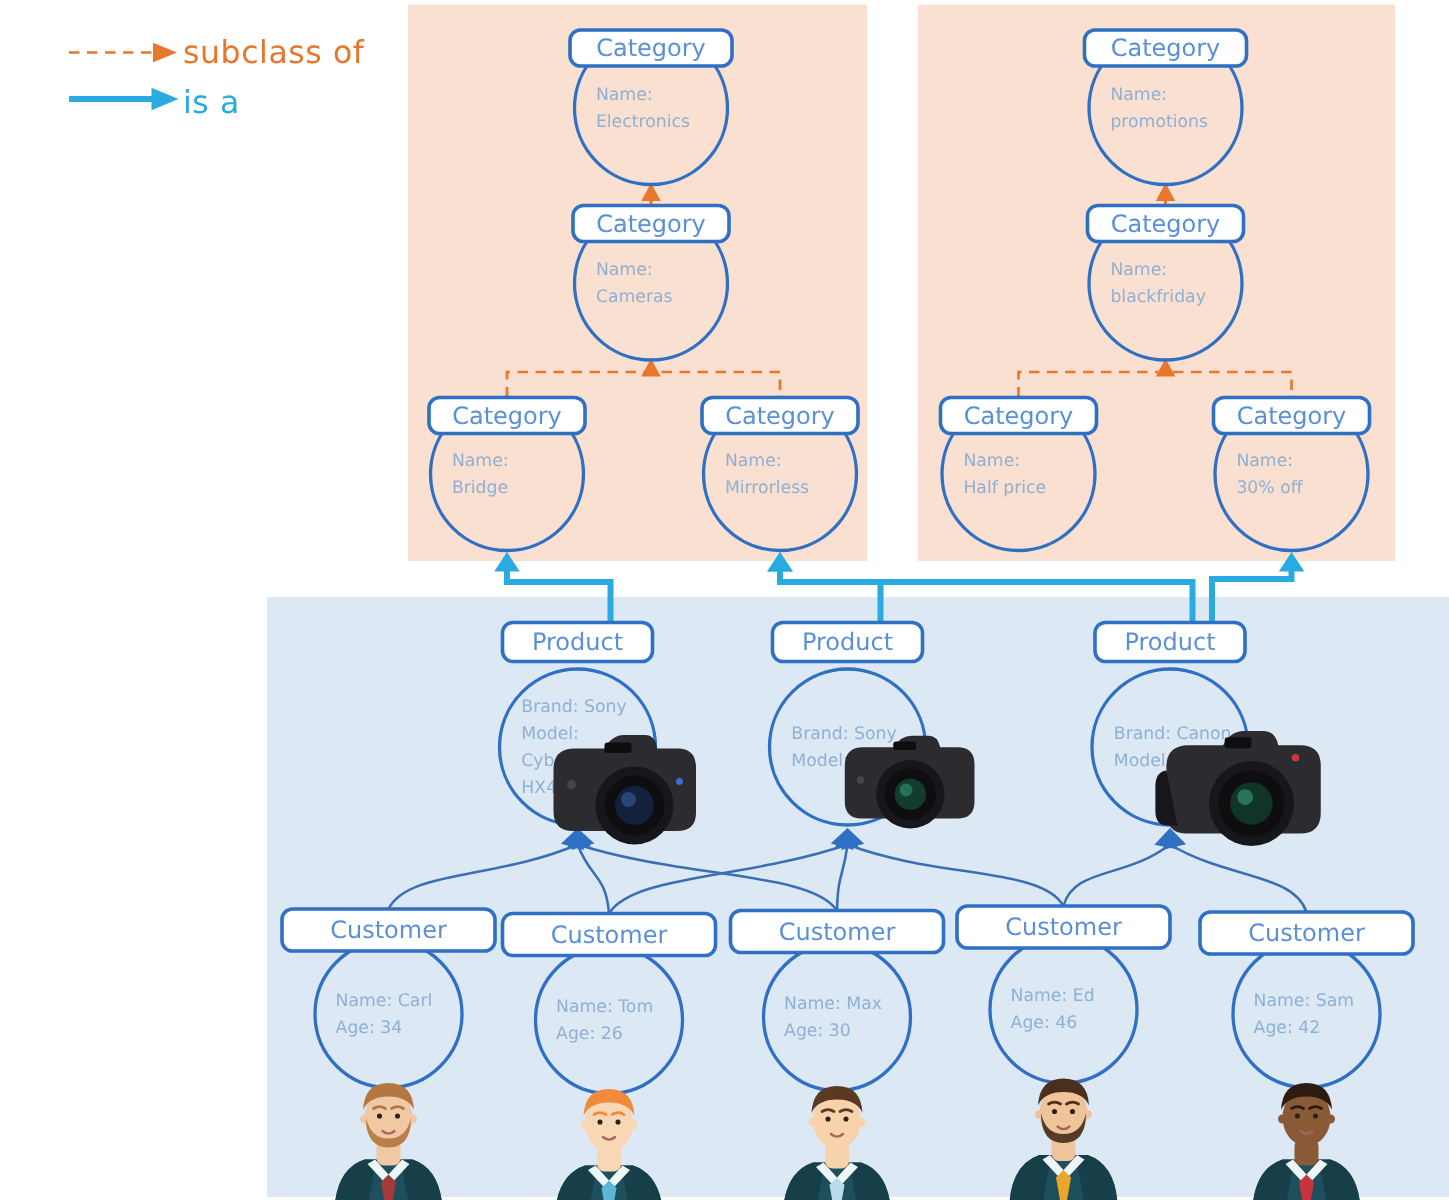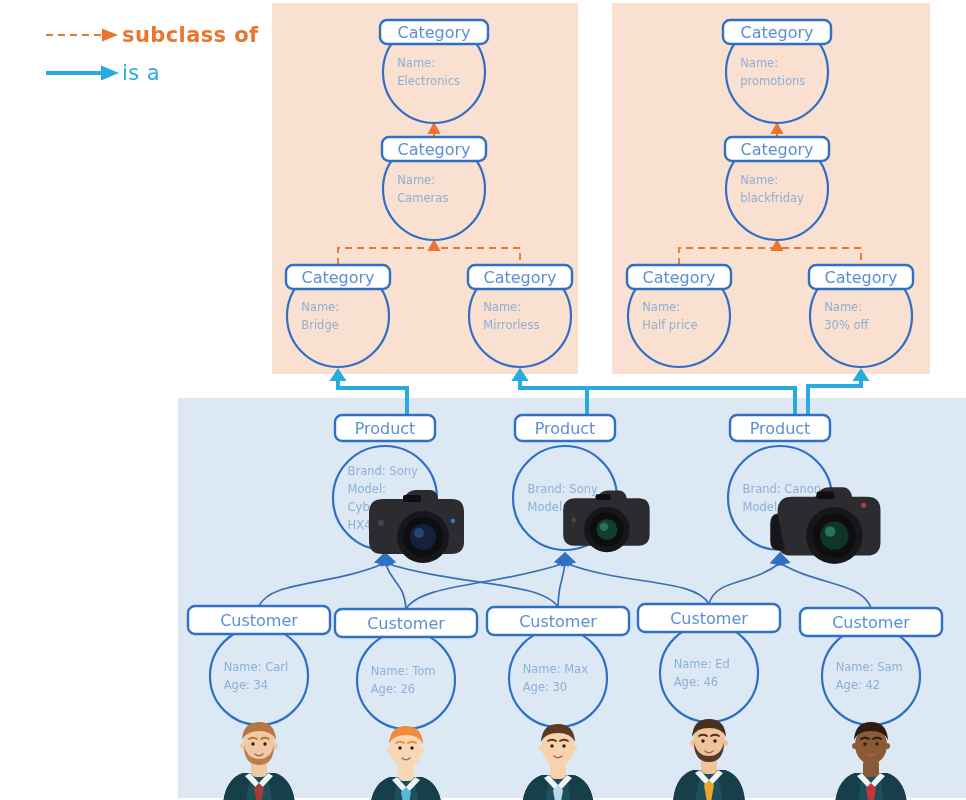--- a/index.html
+++ b/index.html
@@ -44,28 +44,28 @@
 </head>
 <body>
 
 <div id="stage">
 
   <div class="panel orange" id="panel-cat-left" style="left: 272px; top: 3px; width: 306px; height: 371px; background: rgb(250, 224, 208);"></div>
   <div class="panel orange" id="panel-cat-right" style="left: 612px; top: 3px; width: 318px; height: 371px; background: rgb(250, 224, 208);"></div>
   <div class="panel blue" id="panel-inst" style="left: 178px; top: 398px; width: 788px; height: 400px; background: rgb(220, 233, 245);"></div>
 
   <div class="legend" style="left:44px;top:22px;">
-    <div style="display:flex;align-items:center;height:26px;font-weight:bold;">
+    <div style="display:flex;align-items:center;height:26px;">
       <svg width="78" height="20">
         <line x1="2" y1="10" x2="58" y2="10" class="e-sub"></line>
         <polygon points="58,3.5 74,10 58,16.5" class="ah-sub"></polygon>
       </svg>
       <span class="legend-label sub">subclass of</span>
     </div>
-    <div style="display:flex;align-items:center;height:34px;margin-top:8px;">
+    <div style="display:flex;height:34px;margin-top:8px;">
       <svg width="78" height="20">
         <line x1="2" y1="10" x2="58" y2="10" stroke="#29abe2" stroke-width="4"></line>
         <polygon points="57,2.5 75,10 57,17.5" class="ah-isa"></polygon>
       </svg>
       <span class="legend-label isa">is a</span>
     </div>
   </div>
 
   <svg class="layer" id="edges">
       <g>

